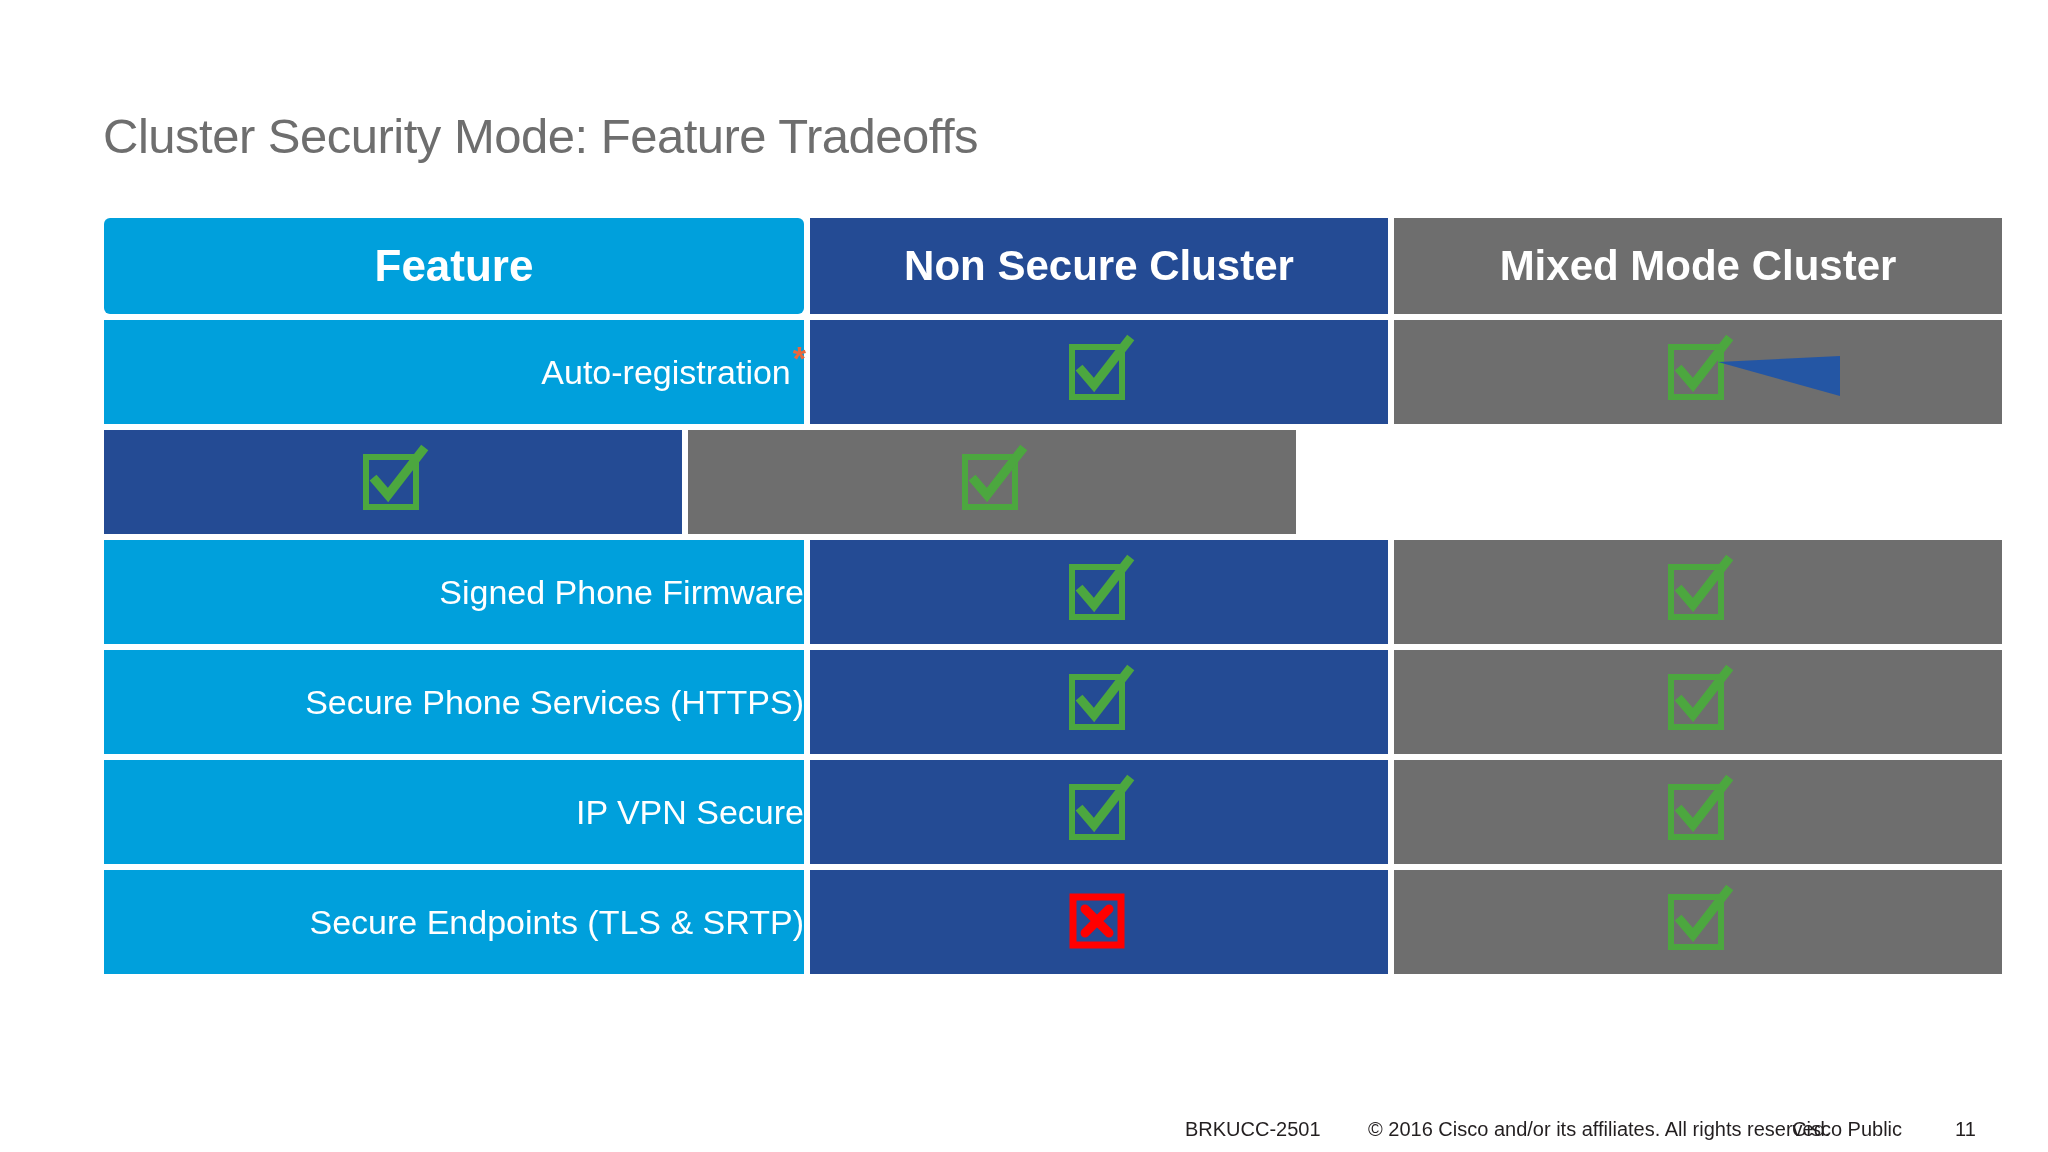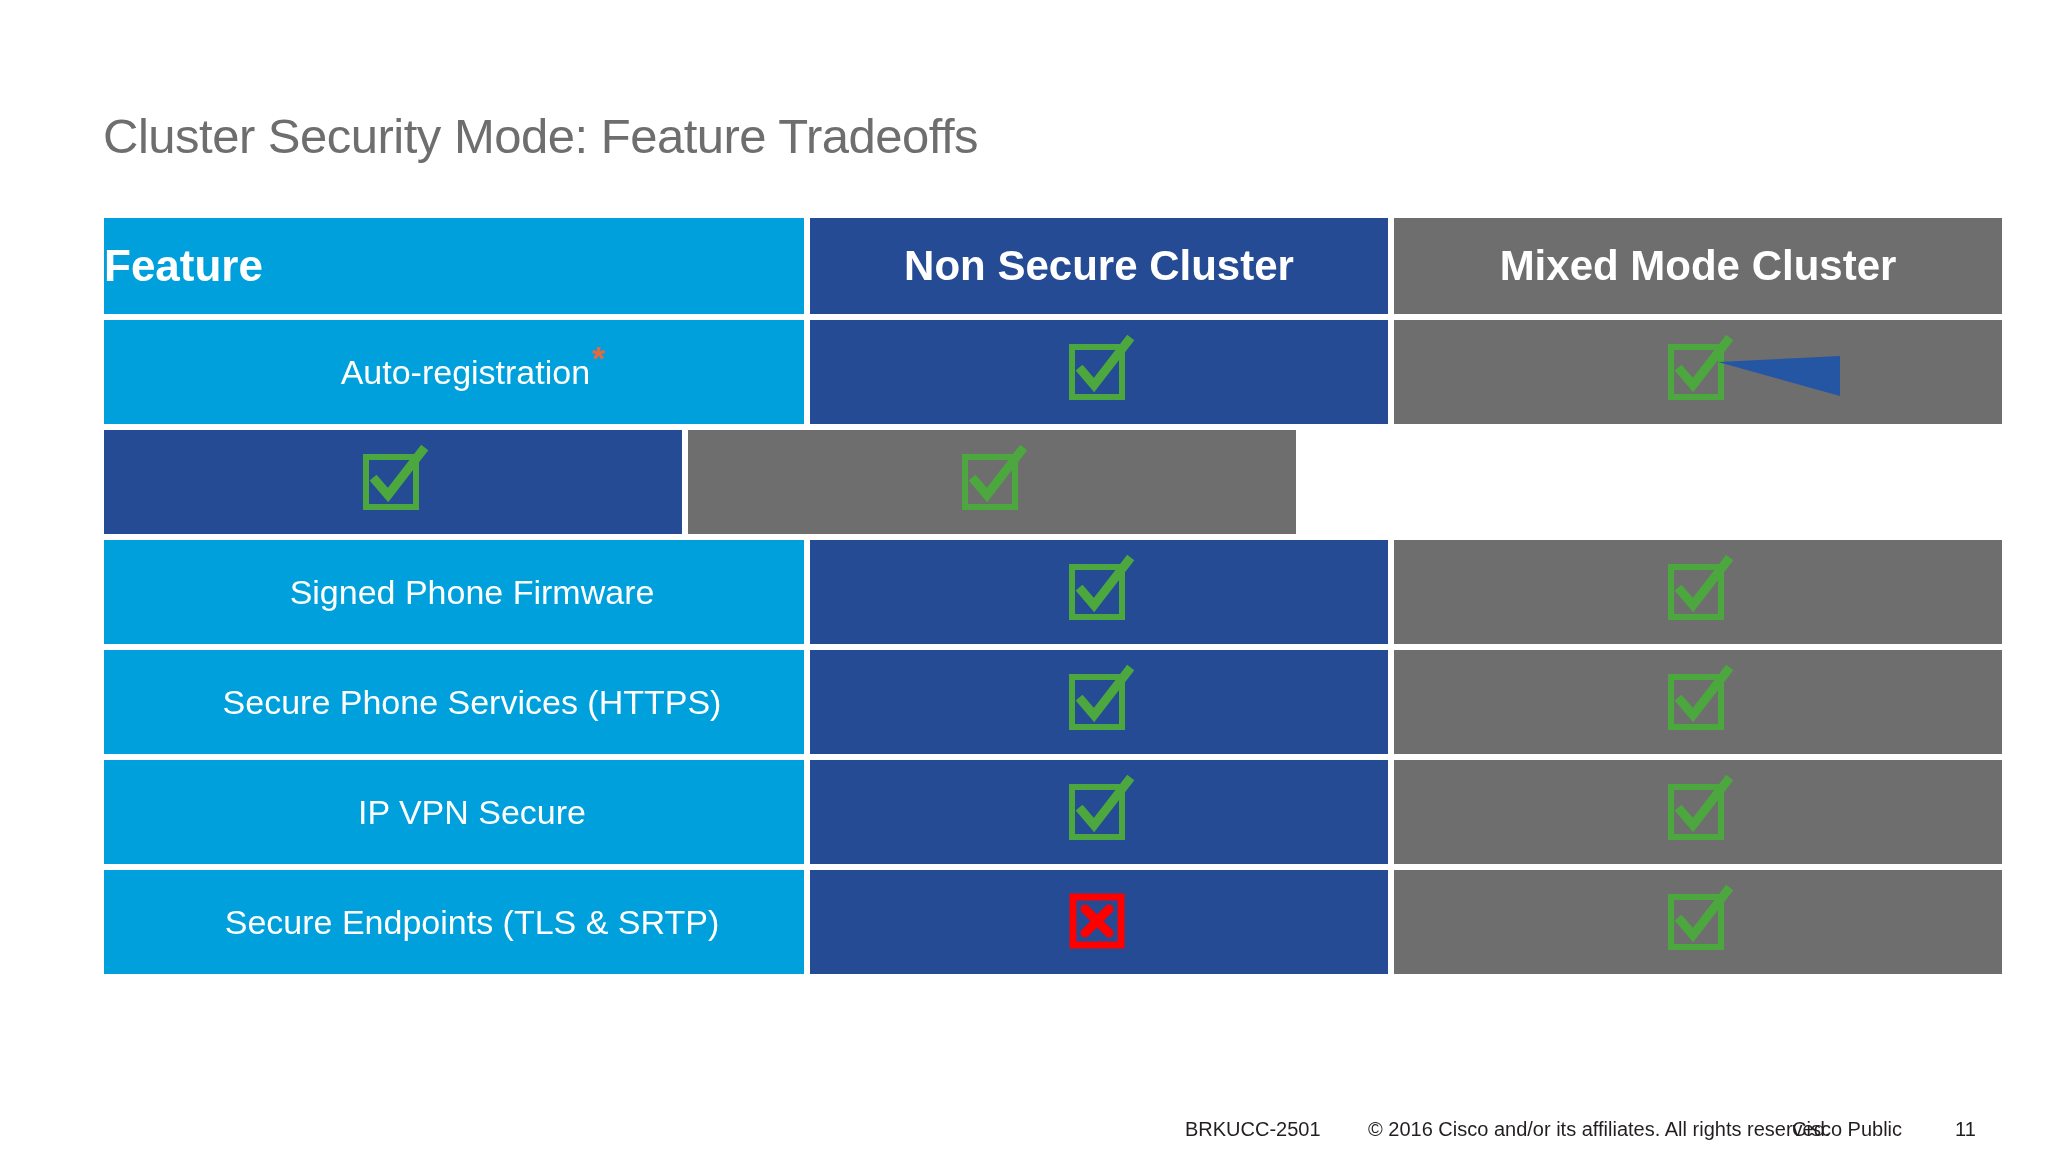--- a/index.html
+++ b/index.html
@@ -26,31 +26,31 @@
   .row{display:flex;width:100%;margin-bottom:6px;}
   .row:last-child{margin-bottom:0;}
 
   .cell{box-sizing:border-box;position:relative;}
   .c-feature{width:700px;background:#00A0DC;margin-right:6px;}
   .c-nonsec{width:578px;background:#244B94;margin-right:6px;}
   .c-mixed{width:608px;background:#6E6E6E;}
 
   
   .head .cell{height:96px;display:flex;align-items:center;}
-  .head .c-feature{justify-content:flex-start;}
+  .head .c-feature{justify-content:center;border-radius:6px;}
   .head .c-nonsec,.head .c-mixed{justify-content:center;}
   .head-text{
     color:#ffffff;font-weight:bold;font-size:42px;line-height:1;
     white-space:nowrap;
   }
   .head .c-feature .head-text{font-size:44px;}
 
   
   .body-row .cell{height:104px;display:flex;align-items:center;}
-  .body-row .c-feature{justify-content:center;padding-left:36px;}
+  .body-row .c-feature{justify-content:flex-end;padding-left:36px;}
   .body-row .c-nonsec,.body-row .c-mixed{justify-content:center;}
   .feat-text{
     color:#ffffff;font-size:34px;font-weight:400;line-height:1;
     white-space:nowrap;position:relative;
   }
   .asterisk{
     color:#E8683C;font-size:34px;font-weight:bold;
     position:relative;top:-14px;left:2px;
   }
 

